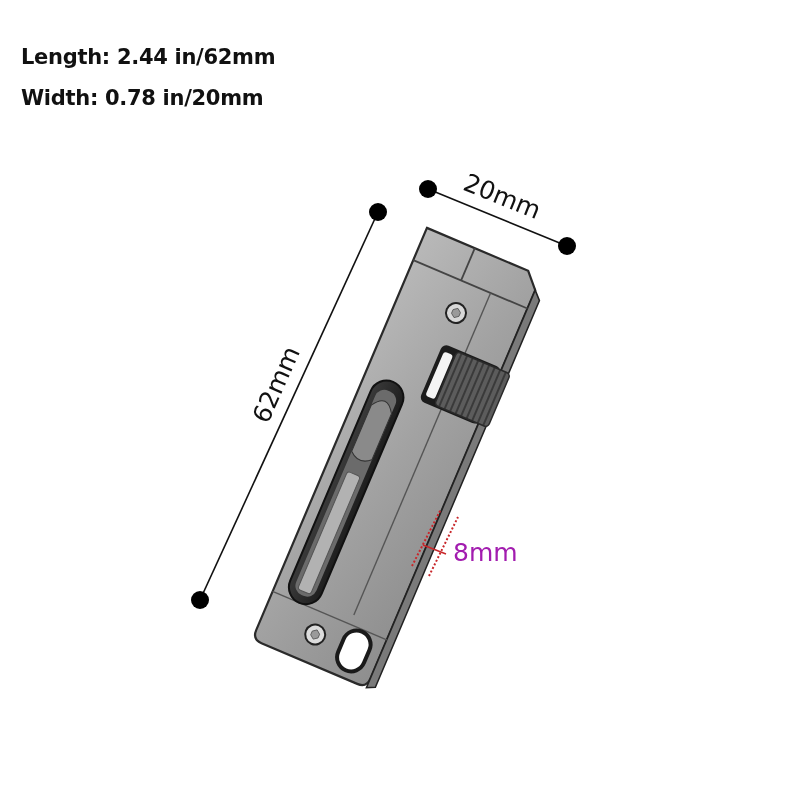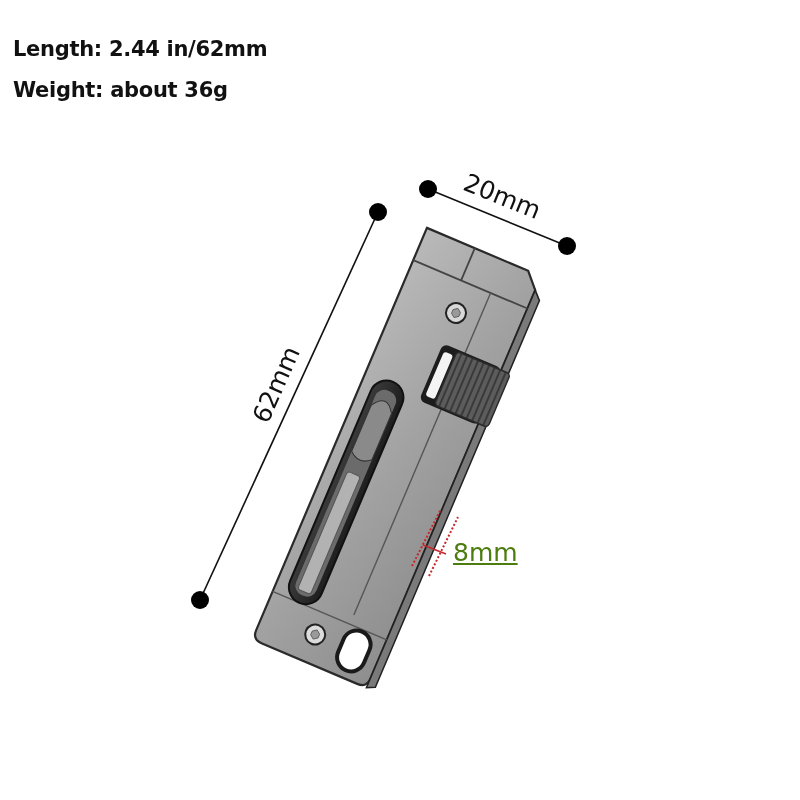--- a/index.html
+++ b/index.html
@@ -1,34 +1,34 @@
 <!DOCTYPE html>
 <html><head>
   <meta charset="utf-8">
   <style>
     html, body { margin: 0; padding: 0; background: #ffffff; }
     body { width: 800px; height: 800px; position: relative; overflow: hidden;
            font-family: "DejaVu Sans", sans-serif; }
 
-    .specs { position: absolute; left: 13px; top: 29px; margin: 0; padding: 0; list-style: none; }
+    .specs { position: absolute; left: 13px; top: 29px; margin: 8px; padding: 0; list-style: none; }
     .specs li { font-family: "DejaVu Sans", sans-serif; font-weight: bold; font-size: 21px;
                 color: #111; line-height: 41px; letter-spacing: -0.3px; white-space: nowrap; }
 
     .dim-label { position: absolute; font-family: "DejaVu Sans", sans-serif; font-size: 25px;
                  color: #111; white-space: nowrap; transform-origin: center center; }
-    .dim-label.red { color: #4d7c0f; text-decoration: underline; }
+    .dim-label.red { color: #a21caf; }
 
     svg.scene { position: absolute; left: 0; top: 0; }
   </style>
 </head>
 <body>
 
 <ul class="specs">
   <li>Length: 2.44 in/62mm</li>
-  <li>Weight: about 36g</li>
+  <li>Width: 0.78 in/20mm</li>
 </ul>
 
 <svg class="scene" width="800" height="800" viewBox="0 0 800 800">
   <defs>
     <linearGradient id="metal" x1="0" y1="0" x2="1" y2="1">
       <stop offset="0" stop-color="#b9b9b9"></stop>
       <stop offset="0.5" stop-color="#a2a2a2"></stop>
       <stop offset="1" stop-color="#8e8e8e"></stop>
     </linearGradient>
     <linearGradient id="slotDark" x1="0" y1="0" x2="1" y2="0">

